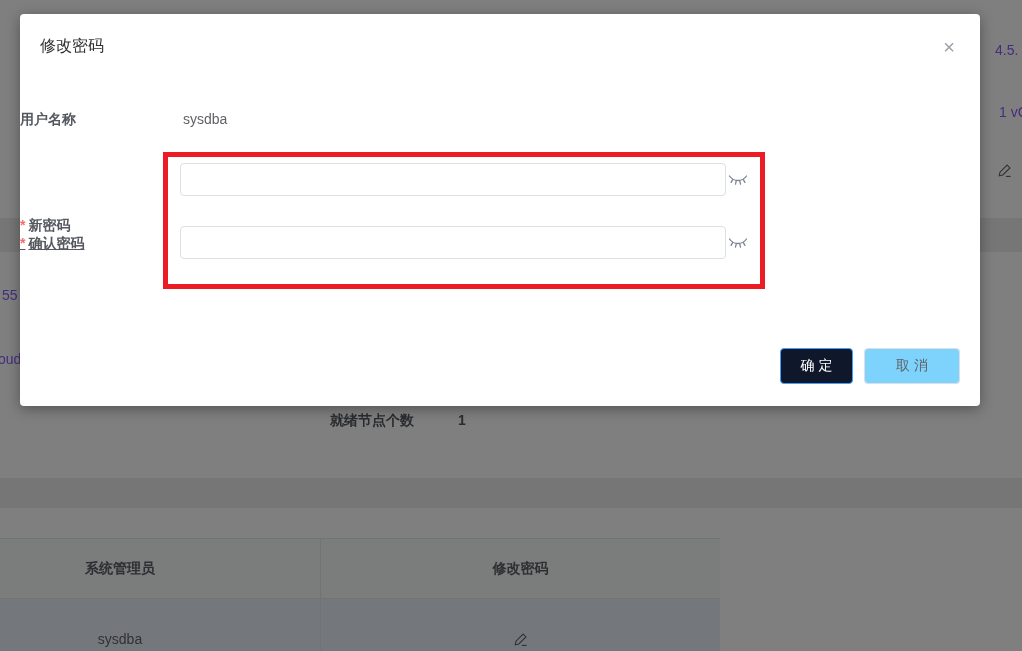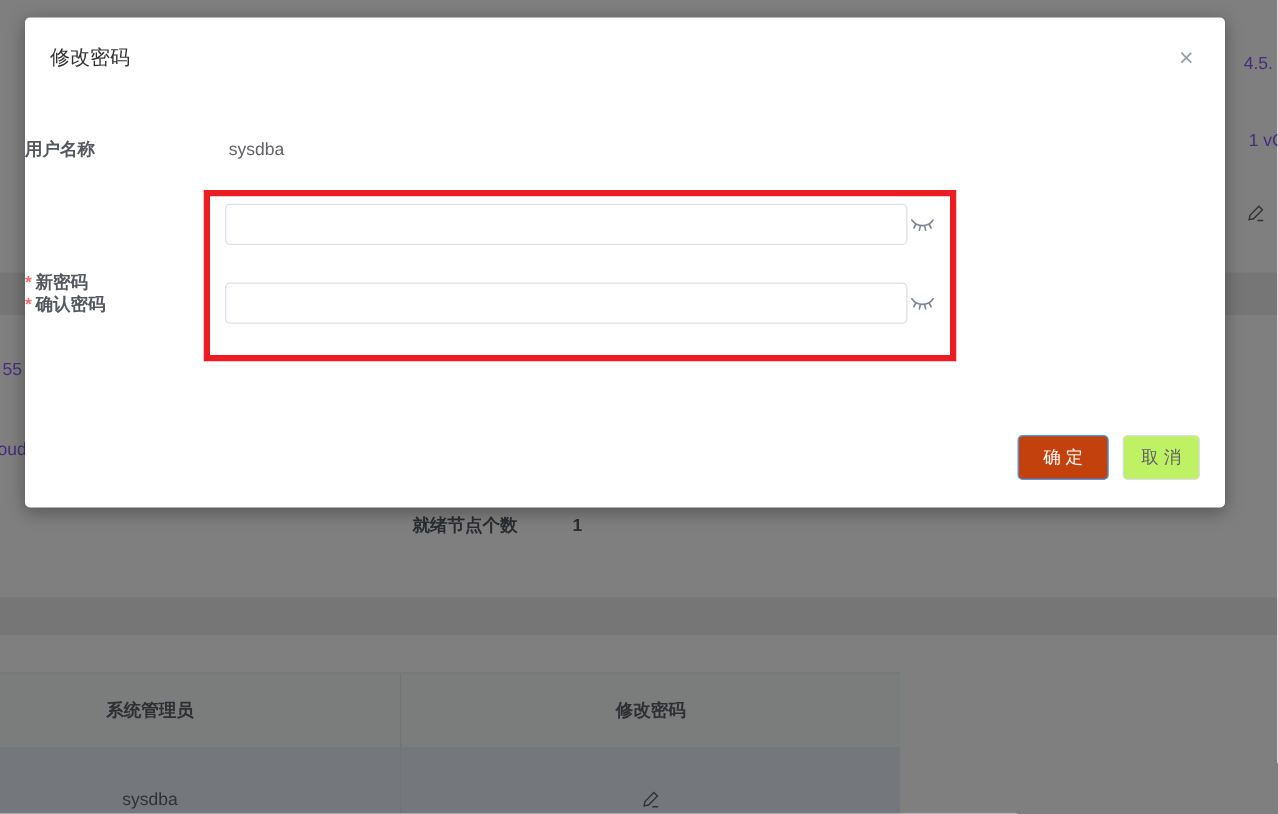--- a/index.html
+++ b/index.html
@@ -39,37 +39,37 @@
            border-radius:4px; box-shadow:0 3px 14px rgba(0,0,0,0.35); }
   .modal-title { position:absolute; left:20px; top:22px; font-size:16px; color:#303133; }
   .modal-close { position:absolute; right:20px; top:22px; width:22px; height:22px; border:none; background:none;
                  font-size:20px; line-height:20px; color:#9aa0a8; cursor:pointer; }
   .form-label { position:absolute; left:0; width:148px; font-weight:bold; color:#55585e; white-space:nowrap; }
   .req { color:#F56C6C; font-weight:bold; margin-right:3px; }
   .form-value { position:absolute; left:163px; color:#606266; }
   .row-user-label  { top:97px; }
   .row-user-value  { top:97px; }
   .row-new-label   { top:158px;margin-top:45px; }
-  .row-conf-label  { top:221px; }
+  .row-conf-label  { top:221px;text-decoration:underline; }
   .pw-input { position:absolute; left:160px; width:546px; height:33px; border:1px solid #DCDFE6;
               border-radius:4px; padding:0 10px; font-size:14px; color:#606266; outline:none; background:#fff; }
   .pw-input-1 { top:149px; }
   .pw-input-2 { top:212px; }
   .eye-btn { position:absolute; width:24px; height:20px; border:none; background:none; cursor:pointer;
              color:#7d8694; display:flex; align-items:center; justify-content:center; }
   .eye-1 { left:706px; top:156px; }
   .eye-2 { left:706px; top:219px; }
 
   .annotation-box { position:absolute; left:143px; top:138px; width:602px; height:137px;
                     border:5px solid #EC1C24; pointer-events:none; }
 
   .modal-footer { position:absolute; right:20px; bottom:22px; display:flex; gap:11px; }
   .btn { height:36px; border-radius:4px; font-size:14px; cursor:pointer; font-family:inherit; }
-  .btn-primary { width:73px; background:#c2410c; border:1px solid #409EFF; color:#fff; }
-  .btn-plain   { width:62px; background:#bef264; border:1px solid #DCDFE6; color:#606266; }
+  .btn-primary { width:73px; background:#0f172a; border:1px solid #409EFF; color:#fff; }
+  .btn-plain   { width:96px; background:#7dd3fc; border:1px solid #DCDFE6; color:#606266; }
 </style>
 </head>
 <body>
 
 <div class="stage">
 
   <div class="bg">
     <div class="band band1"></div>
     <div class="band band2"></div>
 

